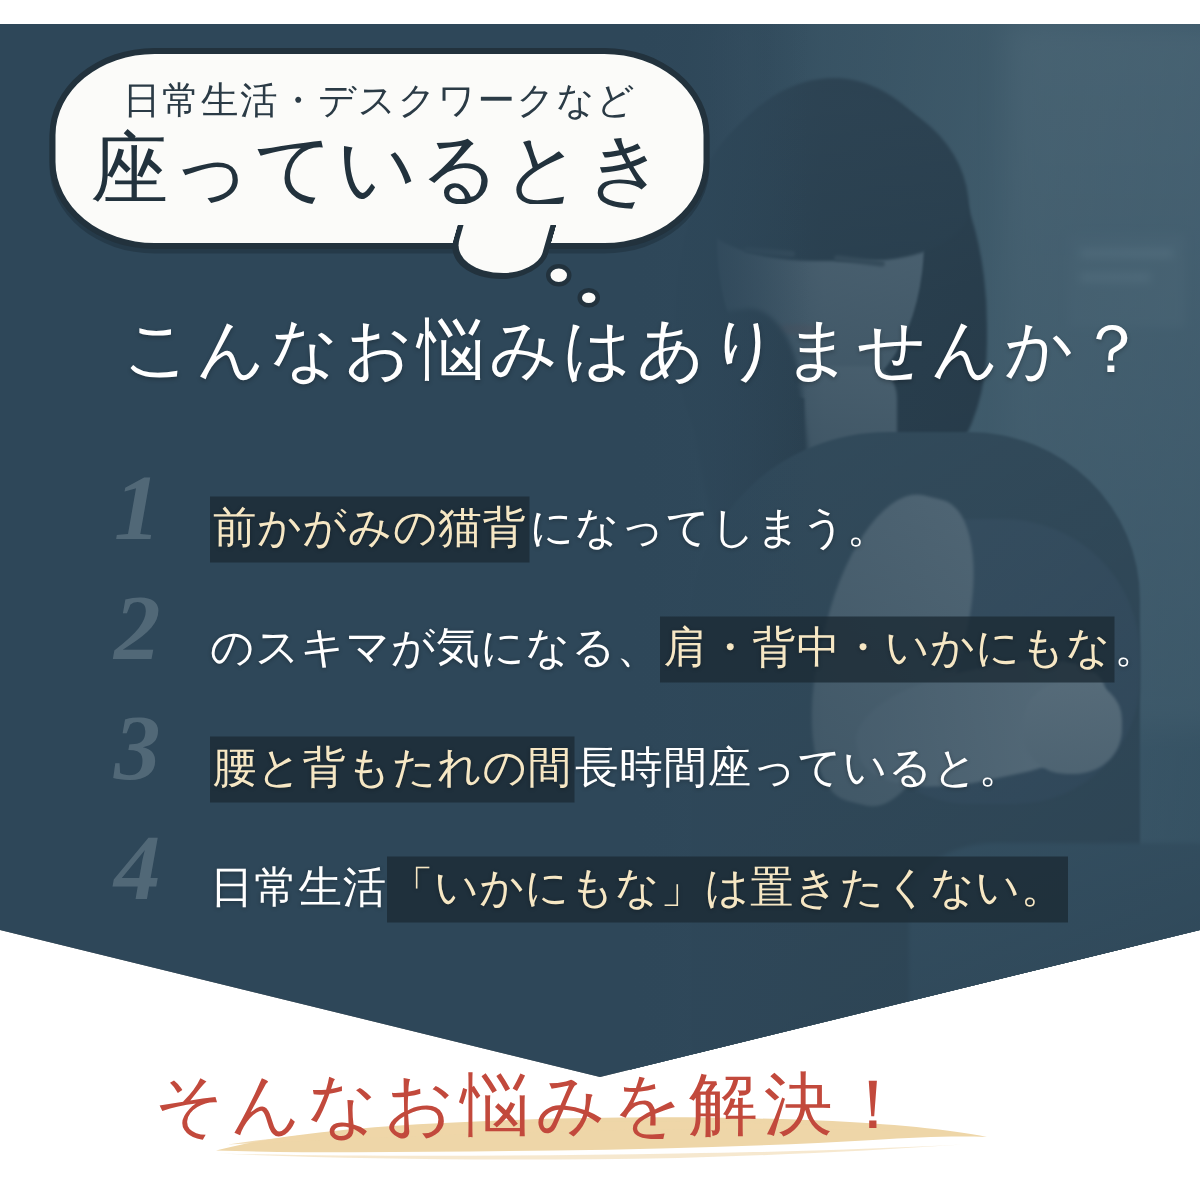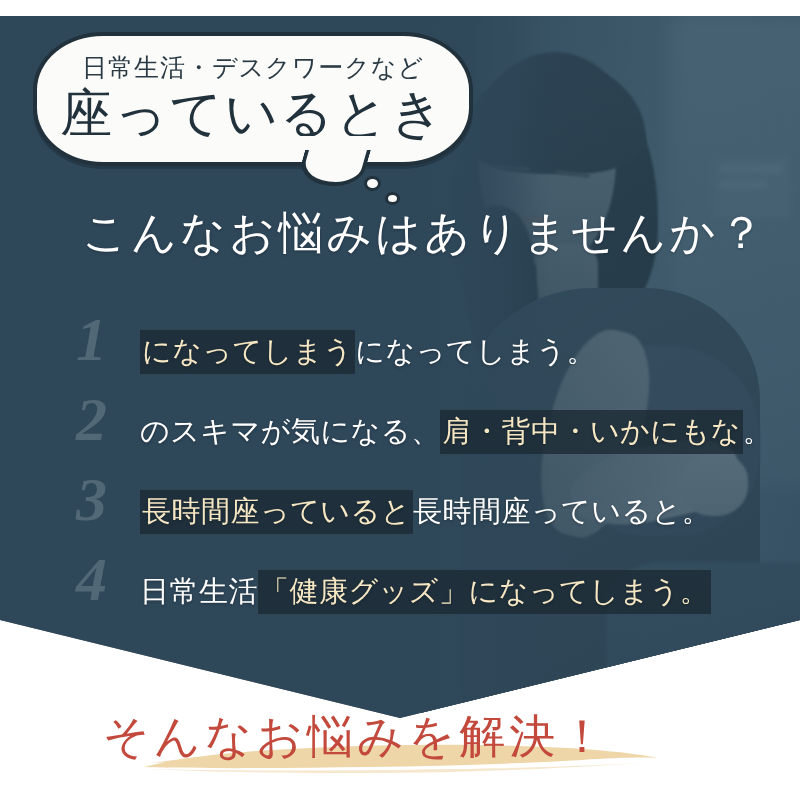--- a/index.html
+++ b/index.html
@@ -277,36 +277,36 @@
     <div class="dot d1"></div>
     <div class="dot d2"></div>
   </div>
 
   <div id="headline">こんなお悩みはありませんか？</div>
 
   <div id="list">
 
     <div class="row">
       <div class="row-num">1</div>
-      <div class="row-text"><span class="pl"></span><span class="hl">になってしまう</span><span class="pl">になってしまう。</span></div>
+      <div class="row-text"><span class="pl"></span><span class="hl">前かがみの猫背</span><span class="pl">になってしまう。</span></div>
     </div>
 
     <div class="row">
       <div class="row-num">2</div>
       <div class="row-text"><span class="pl">のスキマが気になる、</span><span class="hl">肩・背中・いかにもな</span><span class="pl">。</span></div>
     </div>
 
     <div class="row">
       <div class="row-num">3</div>
-      <div class="row-text"><span class="pl"></span><span class="hl">長時間座っていると</span><span class="pl">長時間座っていると。</span></div>
+      <div class="row-text"><span class="pl"></span><span class="hl">腰と背もたれの間</span><span class="pl">長時間座っていると。</span></div>
     </div>
 
     <div class="row">
       <div class="row-num">4</div>
-      <div class="row-text"><span class="pl">日常生活</span><span class="hl">「健康グッズ」になってしまう。</span><span class="pl"></span></div>
+      <div class="row-text"><span class="pl">日常生活</span><span class="hl">「いかにもな」は置きたくない。</span><span class="pl"></span></div>
     </div>
 
   </div>
 </div>
 
 <div id="cta">
   <svg id="brush" viewBox="0 0 520 34" preserveAspectRatio="none">
     <path d="M2,27 C40,17 96,11 168,8 C250,4 330,4 404,7 C452,9 492,13 516,18
              C496,17 470,18 440,20 C372,24 300,26 228,27 C150,28 70,29 2,27 Z" fill="#eed6a8"></path>
     <path d="M10,23 C70,14 150,9 240,8 C320,7 400,9 470,14

